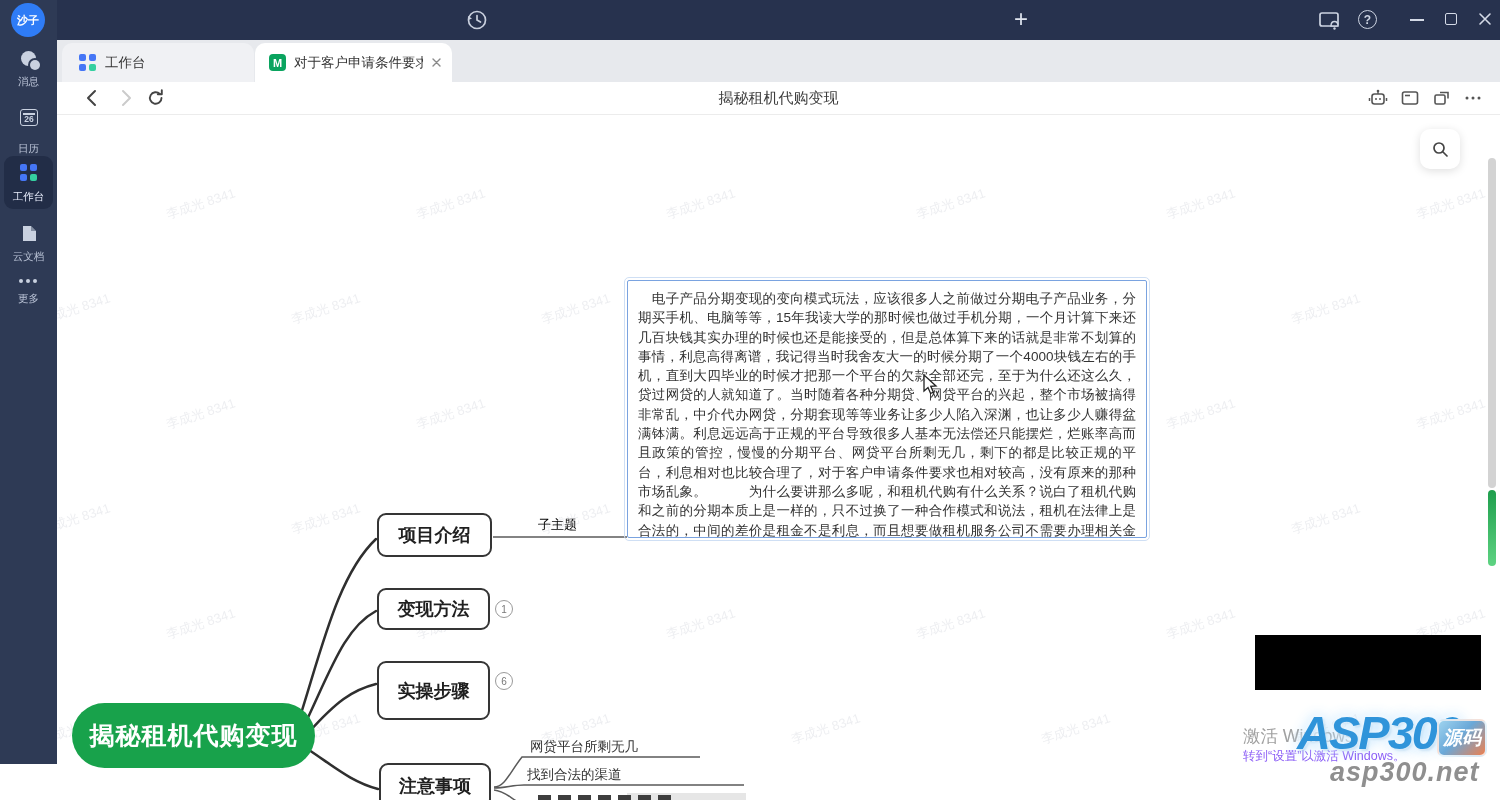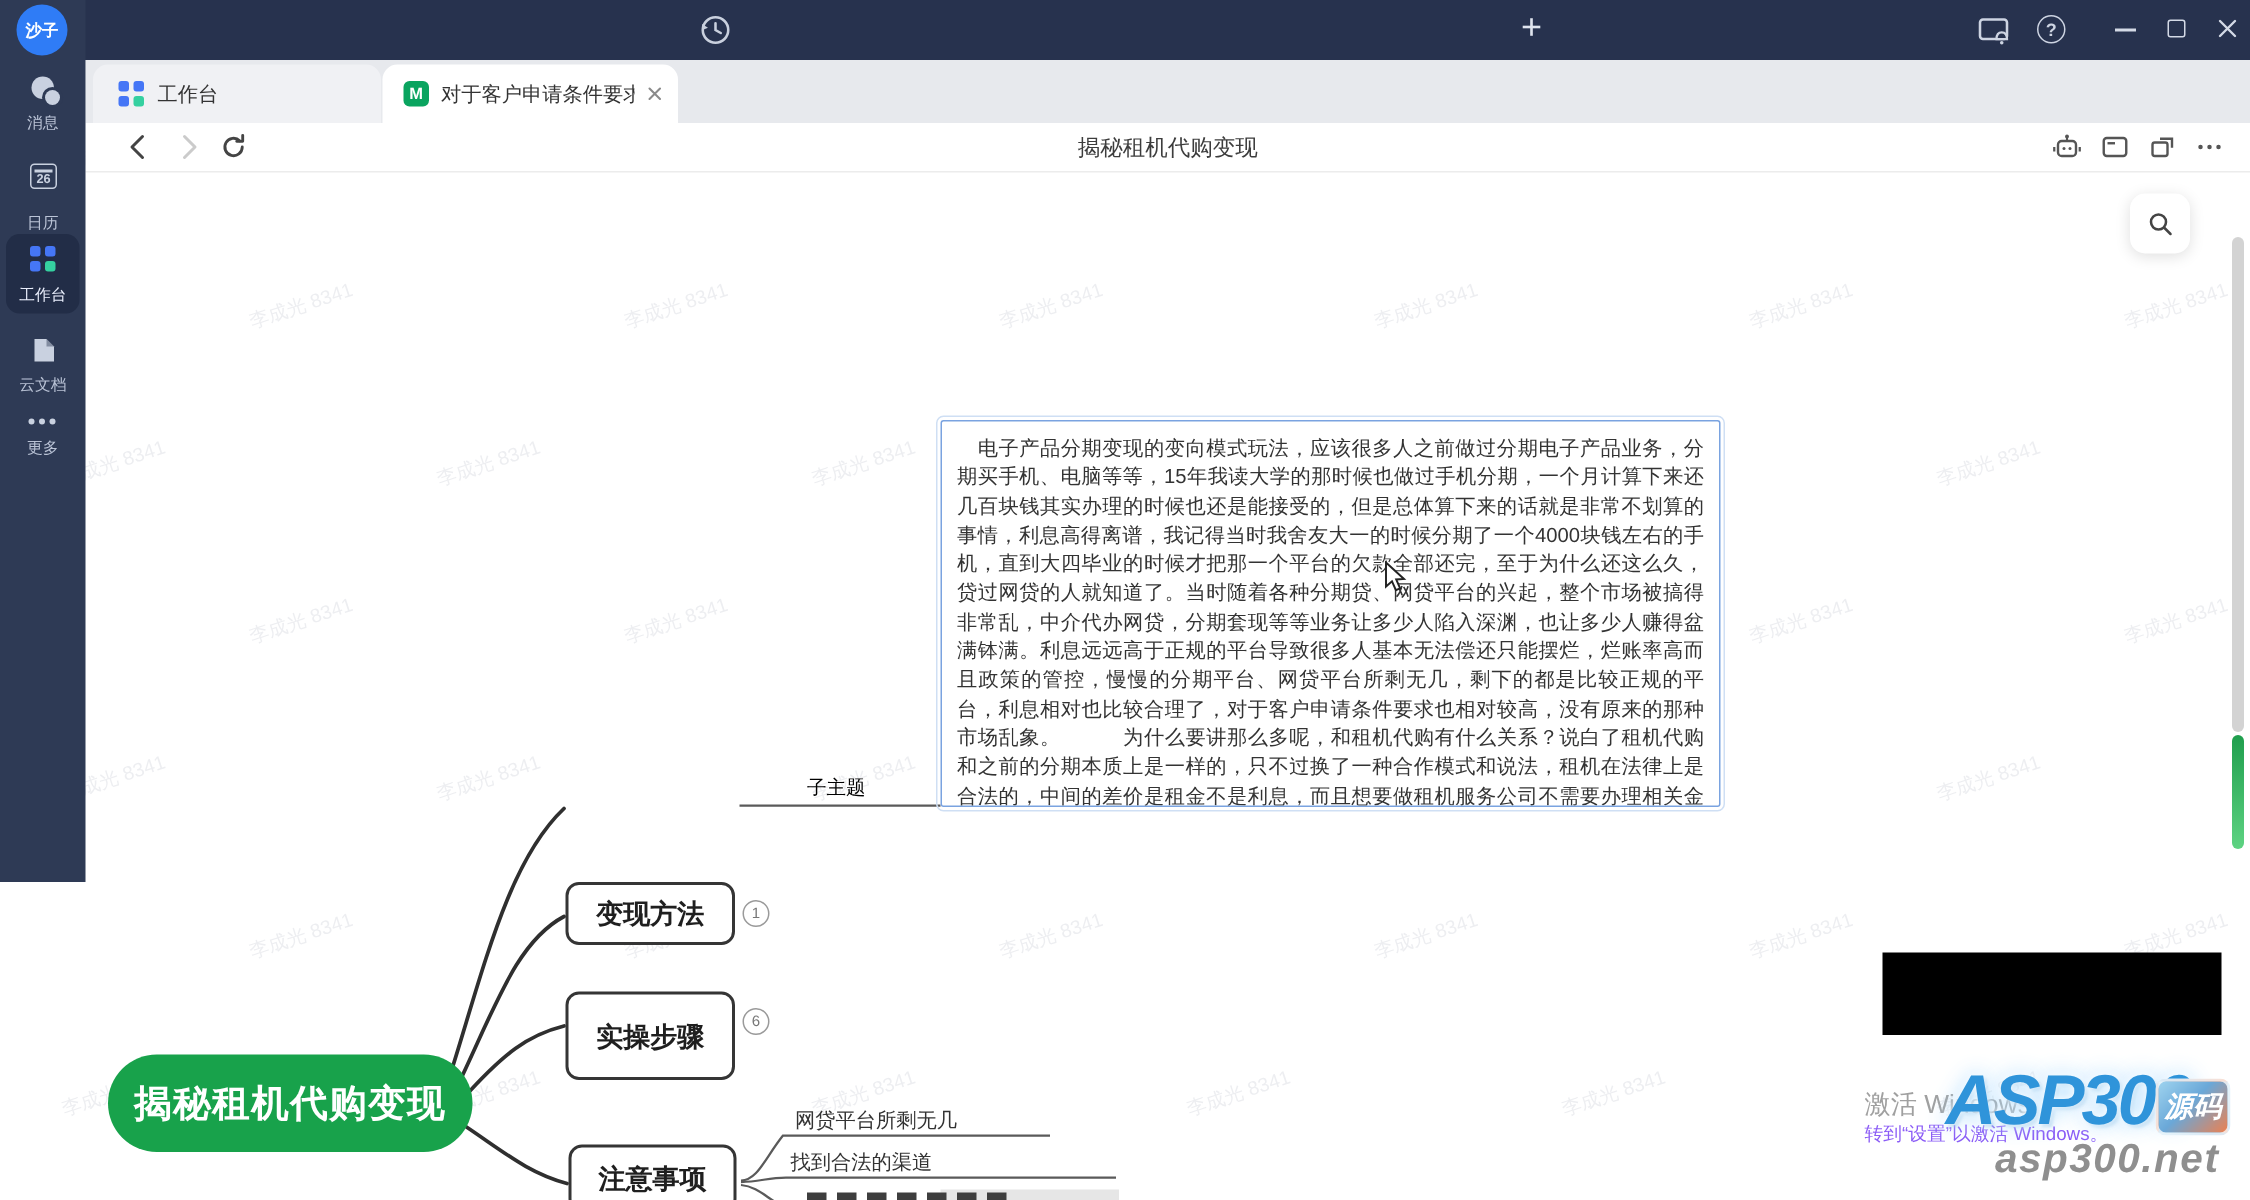--- a/index.html
+++ b/index.html
@@ -13,21 +13,21 @@
   .topbar{left:0;top:0;width:1500px;height:40px;background:#27324e;z-index:30}
   .searchpill{left:505px;top:7px;width:490px;height:27px;border-radius:7px;background:#3d4a69;
     display:flex;align-items:center;justify-content:center;gap:7px;color:#a9b2c6;font-size:13px}
   .plus{left:1008px;top:3px;width:26px;height:32px;color:#dfe4ee;font-size:24px;font-weight:300}
   .help{left:1358px;top:10px;width:19px;height:19px;border:1.6px solid #cdd4e2;border-radius:50%;
     color:#cdd4e2;font-size:12px;font-weight:bold}
   .minbar{left:1410px;top:19px;width:14px;height:2px;background:#d4dae6}
   .maxbox{left:1445px;top:13px;width:12px;height:12px;border:1.6px solid #d4dae6;border-radius:2px}
 
   
-  .sidebar{left:0;top:0;width:57px;height:588px;background:#2e3a55;z-index:31}
+  .sidebar{left:0;top:0;width:57px;height:764px;background:#2e3a55;z-index:31}
   .avatar{left:11px;top:3px;width:34px;height:34px;border-radius:50%;background:#2f7cf6;
     color:#fff;font-size:11px;font-weight:bold}
   .sitem-label{left:0;width:57px;text-align:center;font-size:10.5px;color:#bac3d6}
   .sitem-label.on{color:#e9eefc}
   .active-pill{left:4px;top:156px;width:49px;height:53px;background:#222d47;border-radius:9px}
   .bubble1{left:21px;top:51px;width:15px;height:15px;border-radius:50%;background:#c9d1e0}
   .bubble2{left:30px;top:60px;width:10px;height:10px;border-radius:50%;background:#c9d1e0;
     box-shadow:0 0 0 2px #2e3a55}
   .calbox{left:20px;top:109px;width:18px;height:17px;border:1.6px solid #c9d1e0;border-radius:3px;
     color:#c9d1e0;font-size:8.5px;font-weight:bold;display:flex;align-items:flex-end;justify-content:center;padding-bottom:1px}
@@ -154,20 +154,21 @@
       <rect x="578" y="795" width="13" height="6"></rect>
         <rect x="598" y="795" width="13" height="6"></rect>
       <rect x="618" y="795" width="13" height="6"></rect>
         <rect x="638" y="795" width="13" height="6"></rect>
       <rect x="658" y="795" width="13" height="6"></rect>
     </g>
   </svg>
 
   <div class="abs z4 rootnode flexc">揭秘租机代购变现</div>
 
+  <div class="abs z4 bbox flexc" style="left:377px;top:513px;width:115px;height:44px">项目介绍</div>
   <div class="abs z4 bbox flexc" style="left:377px;top:588px;width:113px;height:42px">变现方法</div>
   <div class="abs z4 bbox flexc" style="left:377px;top:661px;width:113px;height:59px">实操步骤</div>
   <div class="abs z4 bbox flexc" style="left:379px;top:763px;width:112px;height:45px">注意事项</div>
 
   <div class="abs z4 badge flexc" style="left:495px;top:600px">1</div>
   <div class="abs z4 badge flexc" style="left:495px;top:672px">6</div>
 
   <div class="abs z4 sublabel" style="left:538px;top:516px">子主题</div>
 
   <div class="abs z4 nlabel" style="left:530px;top:738px">网贷平台所剩无几</div>

